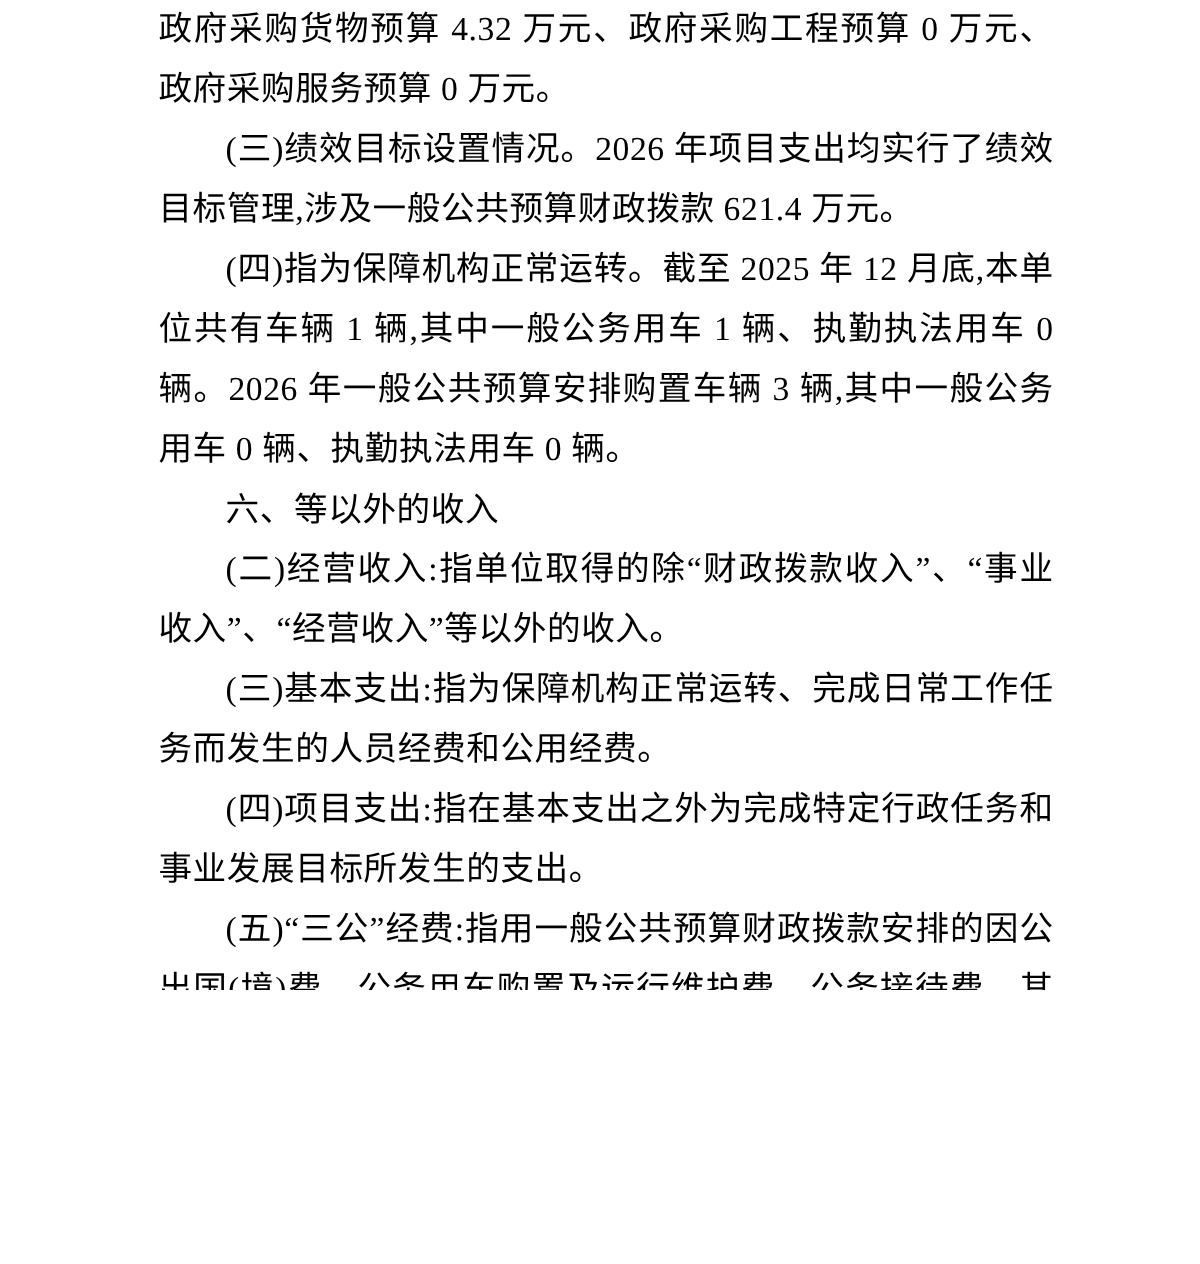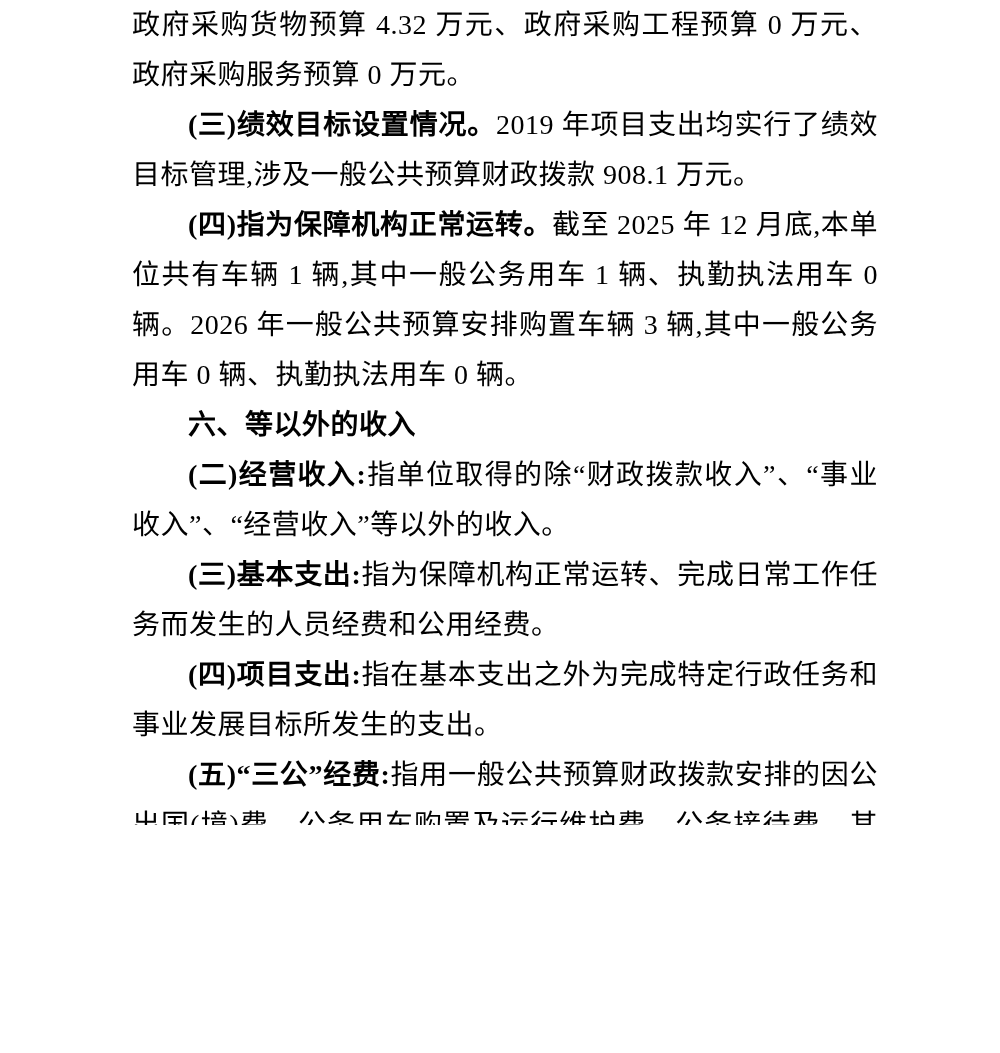--- a/index.html
+++ b/index.html
@@ -36,33 +36,33 @@
   }
   p.para-noindent {
     text-indent: 0;
   }
   p.para-heading {
     font-family: "Liberation Sans", "DejaVu Sans", sans-serif;
     font-weight: 700;
     text-align: left;
   }
   .run-bold {
-    font-weight: 700;
+    font-weight: 400;
   }
   .run-normal {
     font-weight: 400;
   }
 </style>
 </head>
 <body>
 
 <div class="page">
   <div class="doc-body">
       <p class="para-noindent"><span class="run-normal">政府采购货物预算 4.32 万元、政府采购工程预算 0 万元、政府采购服务预算 0 万元。</span></p>
-      <p class="para-indent"><span class="run-bold">(三)绩效目标设置情况。</span><span class="run-normal">2019 年项目支出均实行了绩效目标管理,涉及一般公共预算财政拨款 908.1 万元。</span></p>
+      <p class="para-indent"><span class="run-bold">(三)绩效目标设置情况。</span><span class="run-normal">2026 年项目支出均实行了绩效目标管理,涉及一般公共预算财政拨款 621.4 万元。</span></p>
       <p class="para-indent"><span class="run-bold">(四)指为保障机构正常运转。</span><span class="run-normal">截至 2025 年 12 月底,本单位共有车辆 1 辆,其中一般公务用车 1 辆、执勤执法用车 0 辆。2026 年一般公共预算安排购置车辆 3 辆,其中一般公务用车 0 辆、执勤执法用车 0 辆。</span></p>
       <p class="para-heading para-indent"><span class="run-bold">六、等以外的收入</span></p>
       <p class="para-indent"><span class="run-bold">(二)经营收入:</span><span class="run-normal">指单位取得的除“财政拨款收入”、“事业收入”、“经营收入”等以外的收入。</span></p>
       <p class="para-indent"><span class="run-bold">(三)基本支出:</span><span class="run-normal">指为保障机构正常运转、完成日常工作任务而发生的人员经费和公用经费。</span></p>
       <p class="para-indent"><span class="run-bold">(四)项目支出:</span><span class="run-normal">指在基本支出之外为完成特定行政任务和事业发展目标所发生的支出。</span></p>
       <p class="para-indent"><span class="run-bold">(五)“三公”经费:</span><span class="run-normal">指用一般公共预算财政拨款安排的因公出国(境)费、公务用车购置及运行维护费、公务接待费。其中,因公出国(境)费反映单位公务出国(境)的国际旅费、国外城市间交通费、住宿费、伙食费、培训费、公杂费等支出;公</span></p>
     </div>
 </div>
 
 </body></html>

